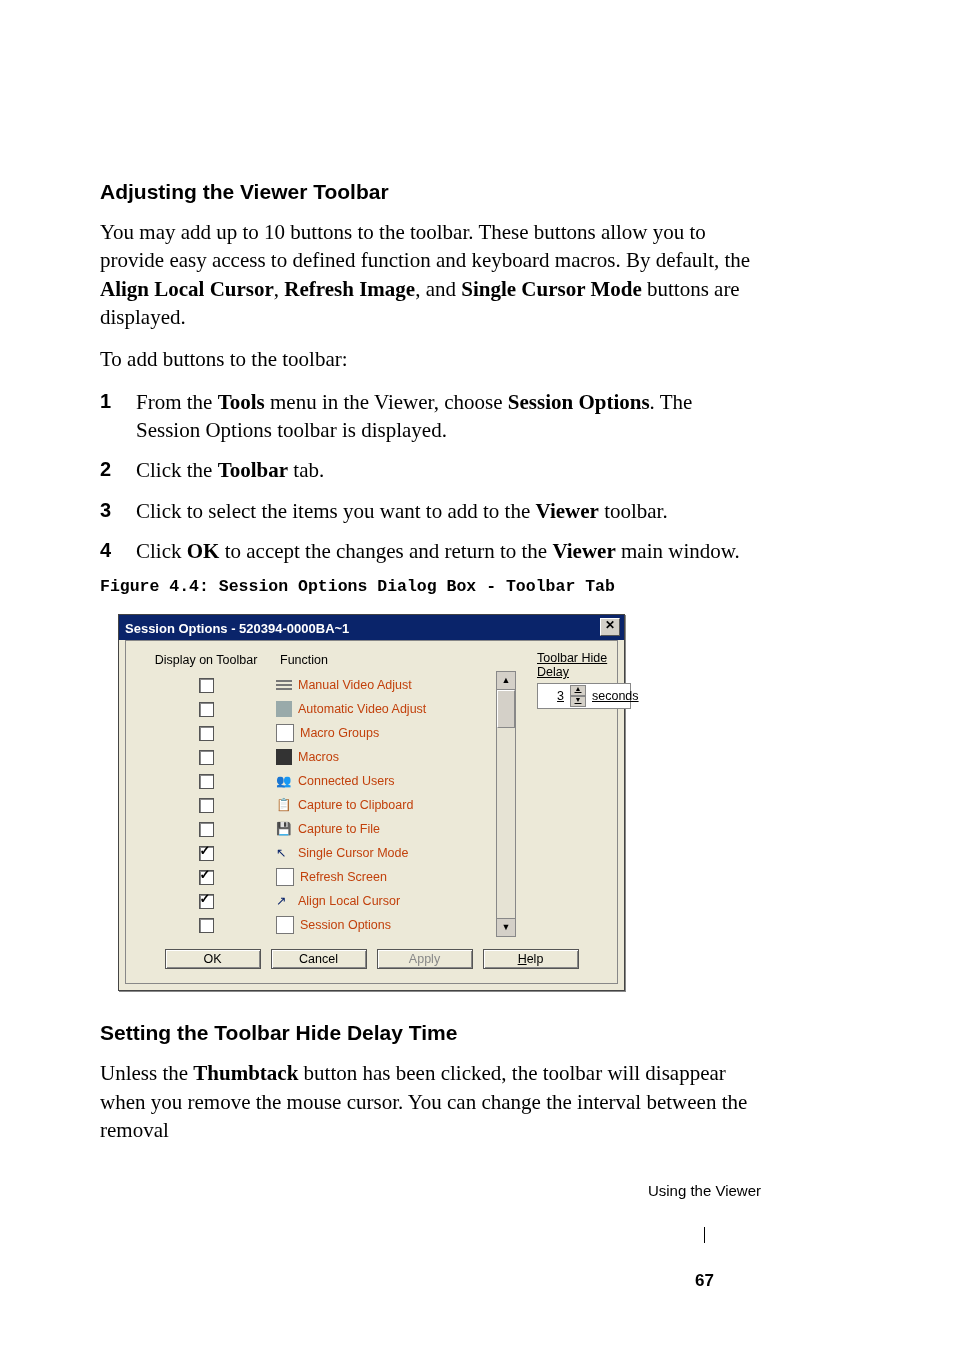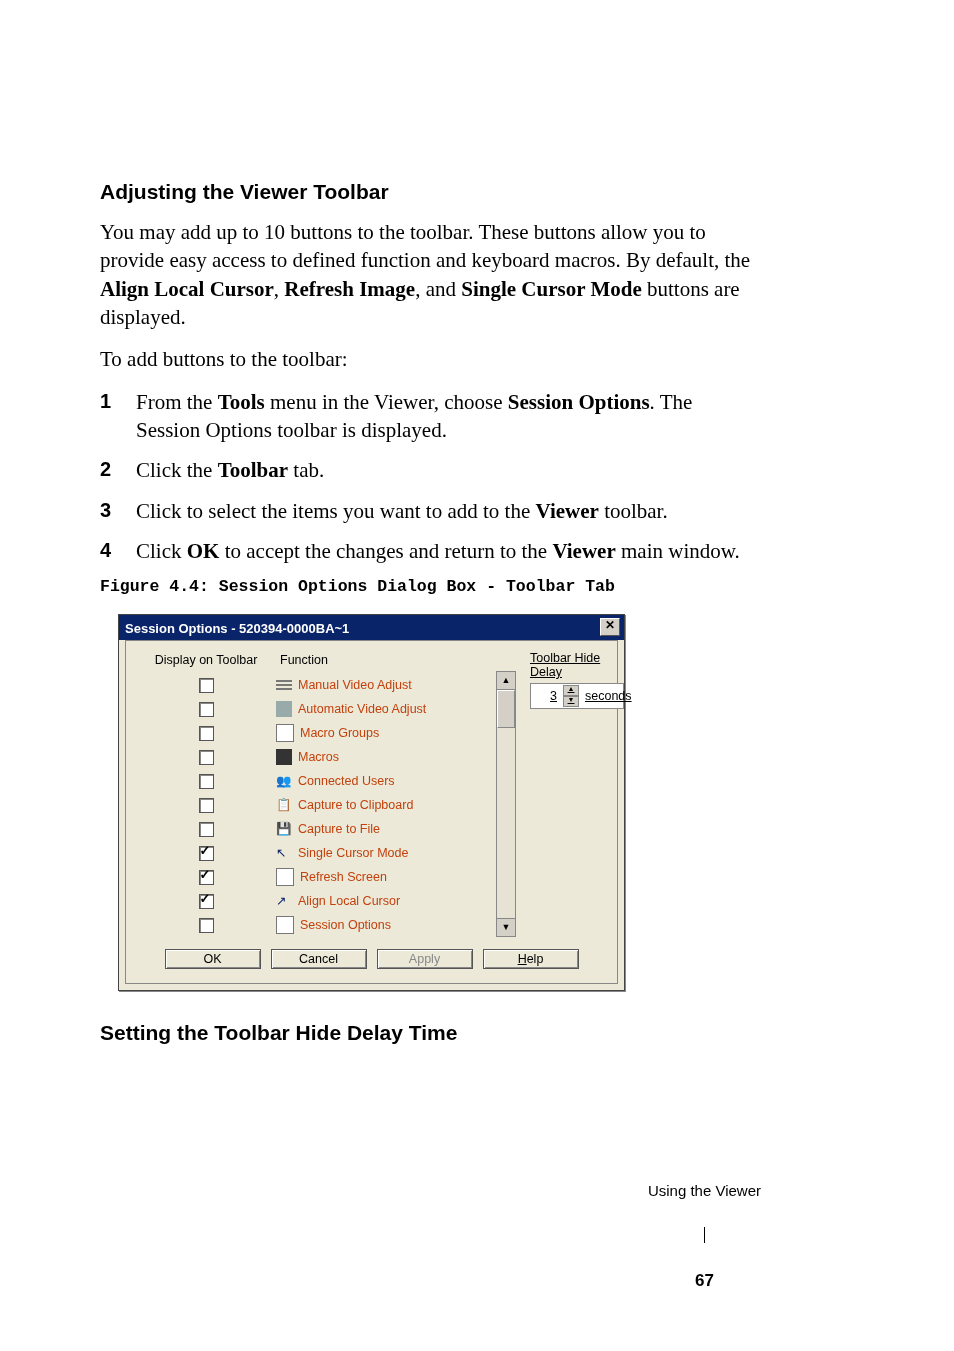--- a/index.html
+++ b/index.html
@@ -123,21 +123,21 @@
     padding: 0 2px;
   }
   .tab-panel {
     margin: 0 6px 6px 6px;
     border: 1px solid #888;
     background:#ece9d8;
     padding: 10px 10px 14px 10px;
   }
   .panel-body {
     display:flex;
-    gap: 14px;
+    gap: 21px;
   }
   .tbl {
     display:flex;
     gap: 0;
   }
   .col {
     display:flex; flex-direction:column;
   }
   .col.header-col { width: 140px; align-items:center;}
   .col.func-col { width: 220px; }
@@ -427,20 +427,23 @@
           <div class="btn">Cancel</div>
           <div class="btn disabled">Apply</div>
           <div class="btn"><span></span><span class="ul">H</span><span>elp</span></div>
         </div>
       </div>
     </div>
   </div>
 
   <h3 class="sec-heading">Setting the Toolbar Hide Delay Time</h3>
 
+  <p class="para">
+    <span>Unless the </span><b>Thumbtack</b><span> button has been clicked, the toolbar will disappear when you remove the mouse cursor. You can change the interval between the removal</span>
+  </p>
 
   <div class="footer">
     <span>Using the Viewer</span>
     <span class="divider"></span>
     <span class="pagenum">67</span>
   </div>
 
 </div>
 
 </body></html>

